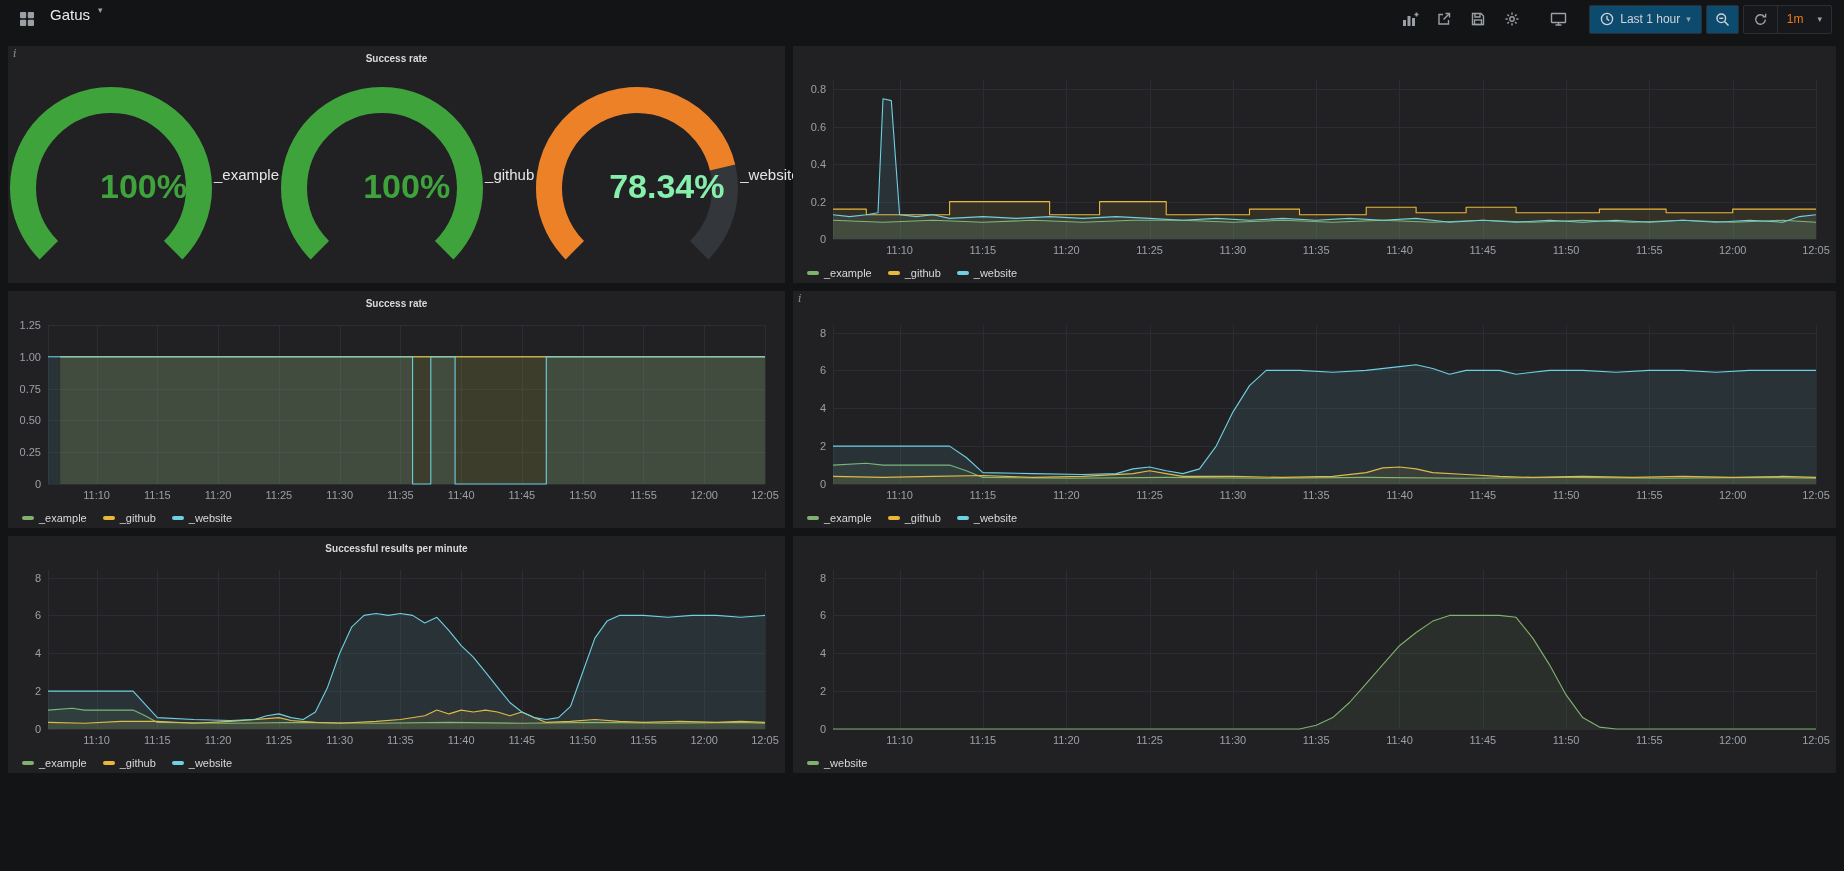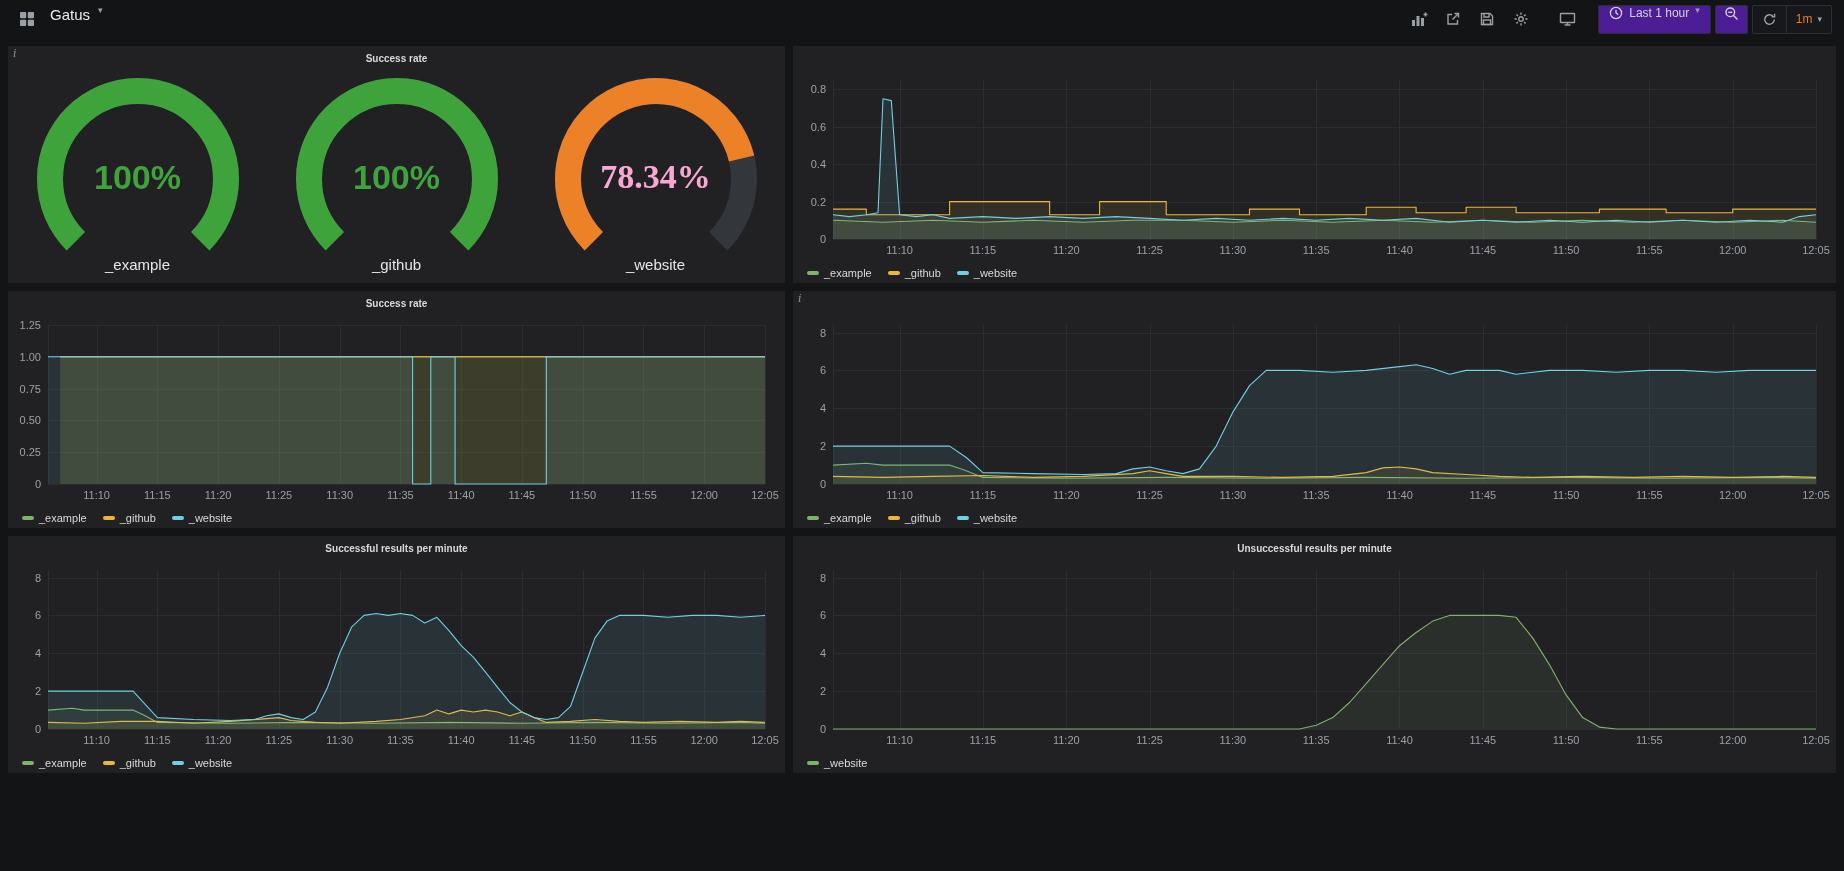--- a/index.html
+++ b/index.html
@@ -5,37 +5,37 @@
   html,body{margin:0;padding:0}
   body{width:1844px;height:871px;background:#131416;font-family:"Liberation Sans",sans-serif;overflow:hidden;color:#d8d9da}
   
   .navbar{height:38px;display:flex;align-items:center;justify-content:space-between;padding:0 12px;background:#131416}
   .nav-left{display:flex;align-items:flex-start;gap:8px}
   .app-title{font-size:15px;color:#ececec;cursor:pointer}
   .caret{font-size:9px;color:#9aa0a6;line-height:1}
   .nav-right{display:flex;align-items:center;gap:4px}
   .icon-btn{width:30px;height:26px;display:flex;align-items:center;justify-content:center;color:#9aa0a6;cursor:pointer;border-radius:2px}
   .group-gap{margin-left:12px}
-  .nav-box{display:flex;gap:6px;height:27px;padding:0 10px;border:1px solid #2b2e34;background:#4c1d95;border-radius:2px;color:#d0d4d9;font-size:12px;cursor:pointer}
+  .nav-box{display:flex;align-items:center;gap:6px;height:27px;padding:0 10px;border:1px solid #2b2e34;background:#0c4a6e;border-radius:2px;color:#d0d4d9;font-size:12px;cursor:pointer}
   .refresh-group{display:flex;align-items:stretch;height:27px;border:1px solid #2b2e34;background:#17181b;border-radius:2px;overflow:hidden}
-  .refresh-group .seg{display:flex;align-items:center;gap:5px;padding:0 9px;color:#9aa0a6;cursor:pointer}
+  .refresh-group .seg{display:flex;align-items:center;gap:14px;padding:0 9px;color:#9aa0a6;cursor:pointer}
   .refresh-group .seg + .seg{border-left:1px solid #2b2e34}
   .refresh-label{font-size:12px}
   
   .dash{padding:8px;display:grid;grid-template-columns:777px 1043px;grid-auto-rows:237px;gap:8px}
   .panel{background:#212124;position:relative}
   .panel-title{height:26px;line-height:26px;text-align:center;font-size:10px;font-weight:700;color:#d8d9da;cursor:pointer;white-space:nowrap}
   .info-corner{position:absolute;top:1px;left:5px;font-size:11px;color:#8a9097;font-style:italic;font-family:"DejaVu Serif",serif;cursor:pointer;z-index:2}
   .chart-area{position:absolute;top:26px;left:4px;right:4px;bottom:24px}
   .legend{position:absolute;bottom:4px;left:14px;display:flex;gap:16px;align-items:center}
   .legend-item{display:flex;align-items:center;gap:5px;font-size:11px;color:#d8d9da;cursor:pointer}
   .legend-marker{display:inline-block;width:12px;height:4px;border-radius:2px}
   
   .gauges-row{position:absolute;top:26px;left:0;right:0;bottom:6px;display:flex;align-items:center;justify-content:space-around}
-  .gauge{position:relative;display:flex;flex-direction:column;align-items:center}
+  .gauge{position:relative;display:flex;flex-direction:row;align-items:center}
   .gauge-arc{line-height:0}
   .gauge-value{position:absolute;top:82px;left:50%;transform:translateX(-50%);font-size:34px;font-weight:700;white-space:nowrap}
   .gauge-label{font-size:15px;color:#e6e6e6;margin-top:0px}
   svg text{font-family:"Liberation Sans",sans-serif}
 </style>
 </head>
 <body>
 
 <div class="navbar">
   <div class="nav-left">
@@ -141,21 +141,21 @@
               <path d="M 40.8 165.2 A 88 88 0 1 1 165.2 165.2" stroke="#3FA33C" stroke-width="26" fill="none"></path>
             </svg></div>
         <div class="gauge-value" style="color: rgb(63, 163, 60);">100%</div>
         <div class="gauge-label">_github</div>
       </div>
       <div class="gauge">
         <div class="gauge-arc"><svg width="206" height="180">
               <path d="M 40.8 165.2 A 88 88 0 1 1 165.2 165.2" stroke="#33363B" stroke-width="26" fill="none"></path>
               <path d="M 40.8 165.2 A 88 88 0 1 1 188.6 82.5" stroke="#ED8128" stroke-width="26" fill="none"></path>
             </svg></div>
-        <div class="gauge-value" style="color: #f9a8d4; font-family: Liberation Serif, serif;">78.34%</div>
+        <div class="gauge-value" style="color: #86efac;">78.34%</div>
         <div class="gauge-label">_website</div>
       </div>
     </div>
   </div>
 
   <div class="panel">
     <div class="chart-area"><svg width="1035" height="187" xmlns="http://www.w3.org/2000/svg">
           <g stroke="#2A2D33" stroke-width="1">
             <line x1="36" y1="167.5" x2="1019" y2="167.5"></line>
             <line x1="36" y1="130.5" x2="1019" y2="130.5"></line>
@@ -441,21 +441,20 @@
           <span>_github</span>
         </span>
         <span class="legend-item">
           <span class="legend-marker" style="background: rgb(110, 208, 224);"></span>
           <span>_website</span>
         </span>
       </div>
   </div>
 
   <div class="panel">
-    <div class="panel-title">Unsuccessful results per minute</div>
     <div class="chart-area"><svg width="1035" height="187" xmlns="http://www.w3.org/2000/svg">
           <g stroke="#2A2D33" stroke-width="1">
             <line x1="36" y1="167.5" x2="1019" y2="167.5"></line>
             <line x1="36" y1="129.5" x2="1019" y2="129.5"></line>
             <line x1="36" y1="91.5" x2="1019" y2="91.5"></line>
             <line x1="36" y1="53.5" x2="1019" y2="53.5"></line>
             <line x1="36" y1="16.5" x2="1019" y2="16.5"></line>
             <line x1="103.5" y1="8" x2="103.5" y2="167"></line>
             <line x1="186.5" y1="8" x2="186.5" y2="167"></line>
             <line x1="269.5" y1="8" x2="269.5" y2="167"></line>

